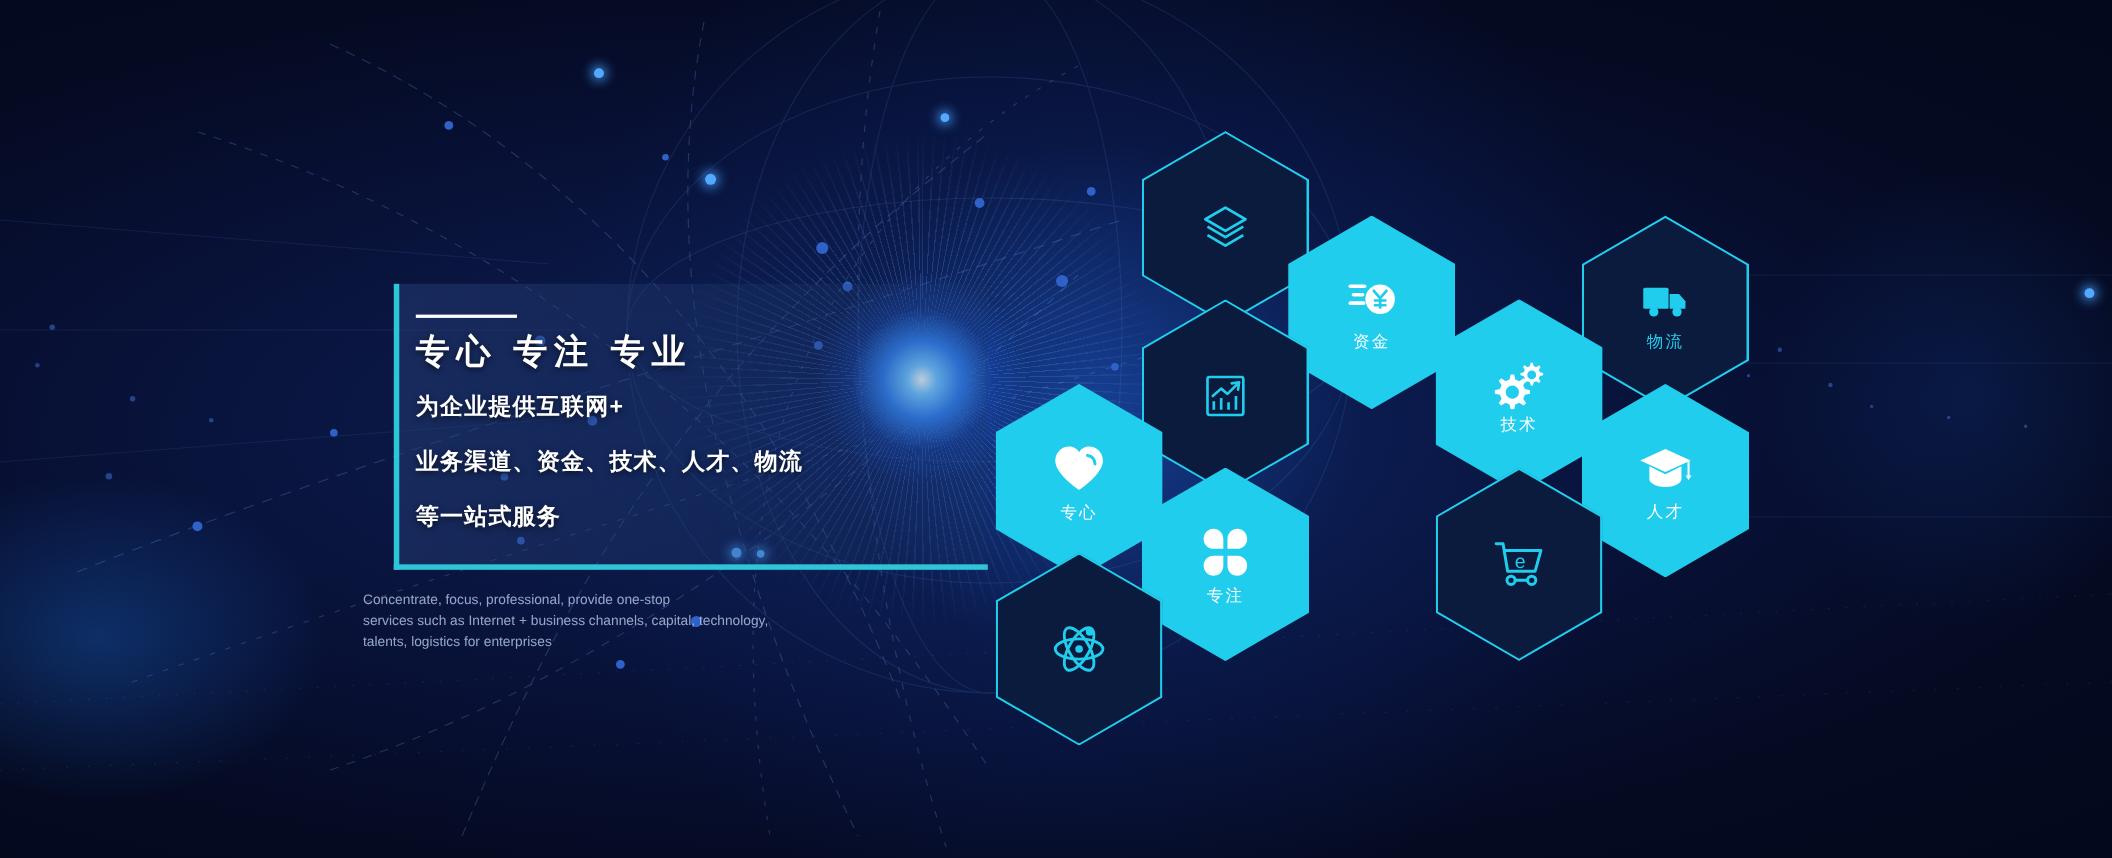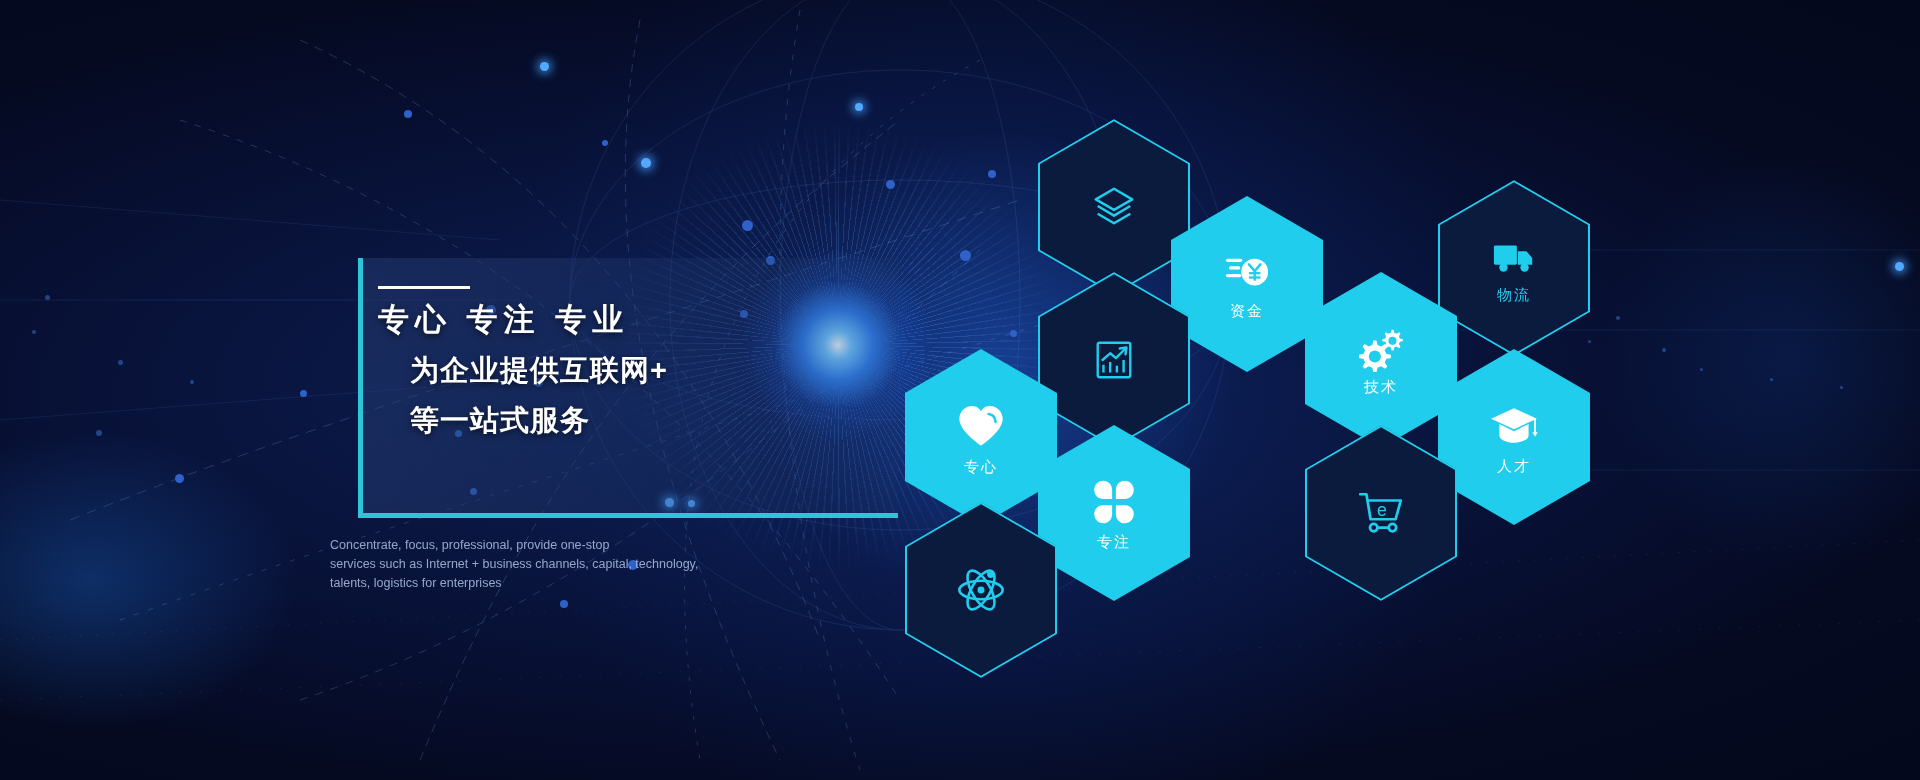--- a/index.html
+++ b/index.html
@@ -56,21 +56,21 @@
   }
   .rule{
     position:absolute;left:378px;top:286px;width:92px;height:3px;background:#ffffff;
   }
   .headline{
     position:absolute;left:378px;top:295px;width:520px;
     color:#fff;font-weight:bold;letter-spacing:1px;
     text-shadow:0 2px 6px rgba(0,0,0,.65);
   }
   .headline .l1{font-size:31px;line-height:50px;letter-spacing:6px;}
-  .headline .l2,.headline .l3,.headline .l4{font-size:29px;line-height:50px;letter-spacing:1px;margin-left:32px;}
+  .headline .l2,.headline .l3,.headline .l4{font-size:21px;line-height:50px;letter-spacing:1px;}
   .subtitle{
     position:absolute;left:330px;top:536px;width:600px;
     color:rgba(184,204,236,0.80);font-size:12.5px;line-height:19px;
   }
 
   
   .hexwrap{position:absolute;left:0;top:0;width:1920px;height:780px;}
   .hex{
     position:absolute;width:152px;height:176px;
     clip-path:polygon(50% 0%,100% 25%,100% 75%,50% 100%,0% 75%,0% 25%);
@@ -207,21 +207,21 @@
           <circle cx="32" cy="23" r="14"></circle>
           <path d="M26 15 L32 22 L38 15" stroke="#21cdec" stroke-width="2.6" fill="none" stroke-linecap="round"></path>
           <rect x="26" y="23" width="12" height="2.4" fill="#21cdec"></rect>
           <rect x="26" y="27.5" width="12" height="2.4" fill="#21cdec"></rect>
           <rect x="30.8" y="22" width="2.5" height="10" fill="#21cdec"></rect>
         </svg>
         <span class="lbl">资金</span>
       </div>
     </div>
 
-    <div class="hex outline" style="left:1438px;top:180px;">
+    <div class="hex outline" style="left:1438px;top:196px;">
       <div class="ol"></div>
       <div class="inner">
         <svg class="ico solid" viewBox="0 0 48 48">
           <rect x="3" y="12" width="24" height="20" rx="1.5"></rect>
           <path d="M28 18 L37 18 L43 25 L43 32 L28 32 Z"></path>
           <circle cx="13" cy="35" r="4.4"></circle>
           <circle cx="35" cy="35" r="4.4"></circle>
         </svg>
         <span class="lbl">物流</span>
       </div>
@@ -319,20 +319,21 @@
     </div>
 
   </div>
 
   <div class="panel"></div>
   <div class="rule"></div>
 
   <div class="headline">
     <div class="l1">专心 专注 专业</div>
     <div class="l2">为企业提供互联网+</div>
+    <div class="l3">业务渠道、资金、技术、人才、物流</div>
     <div class="l4">等一站式服务</div>
   </div>
 
   <div class="subtitle">
     <div>Concentrate, focus, professional, provide one-stop</div>
     <div>services such as Internet + business channels, capital, technology,</div>
     <div>talents, logistics for enterprises</div>
   </div>
 
 </div>

